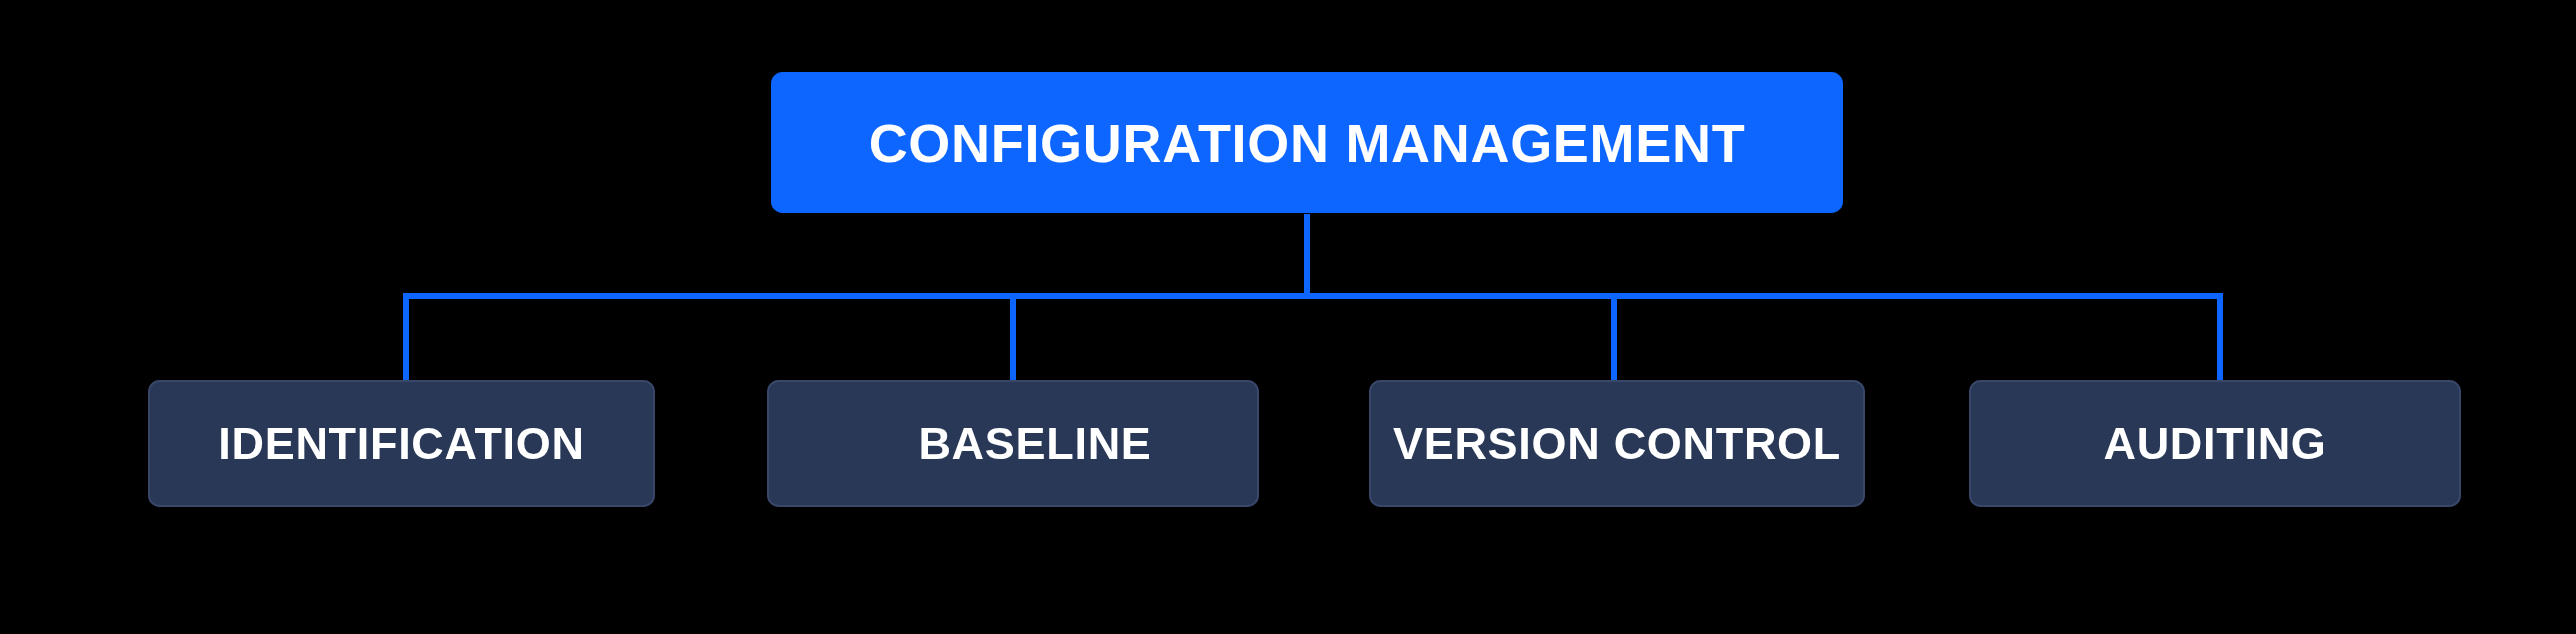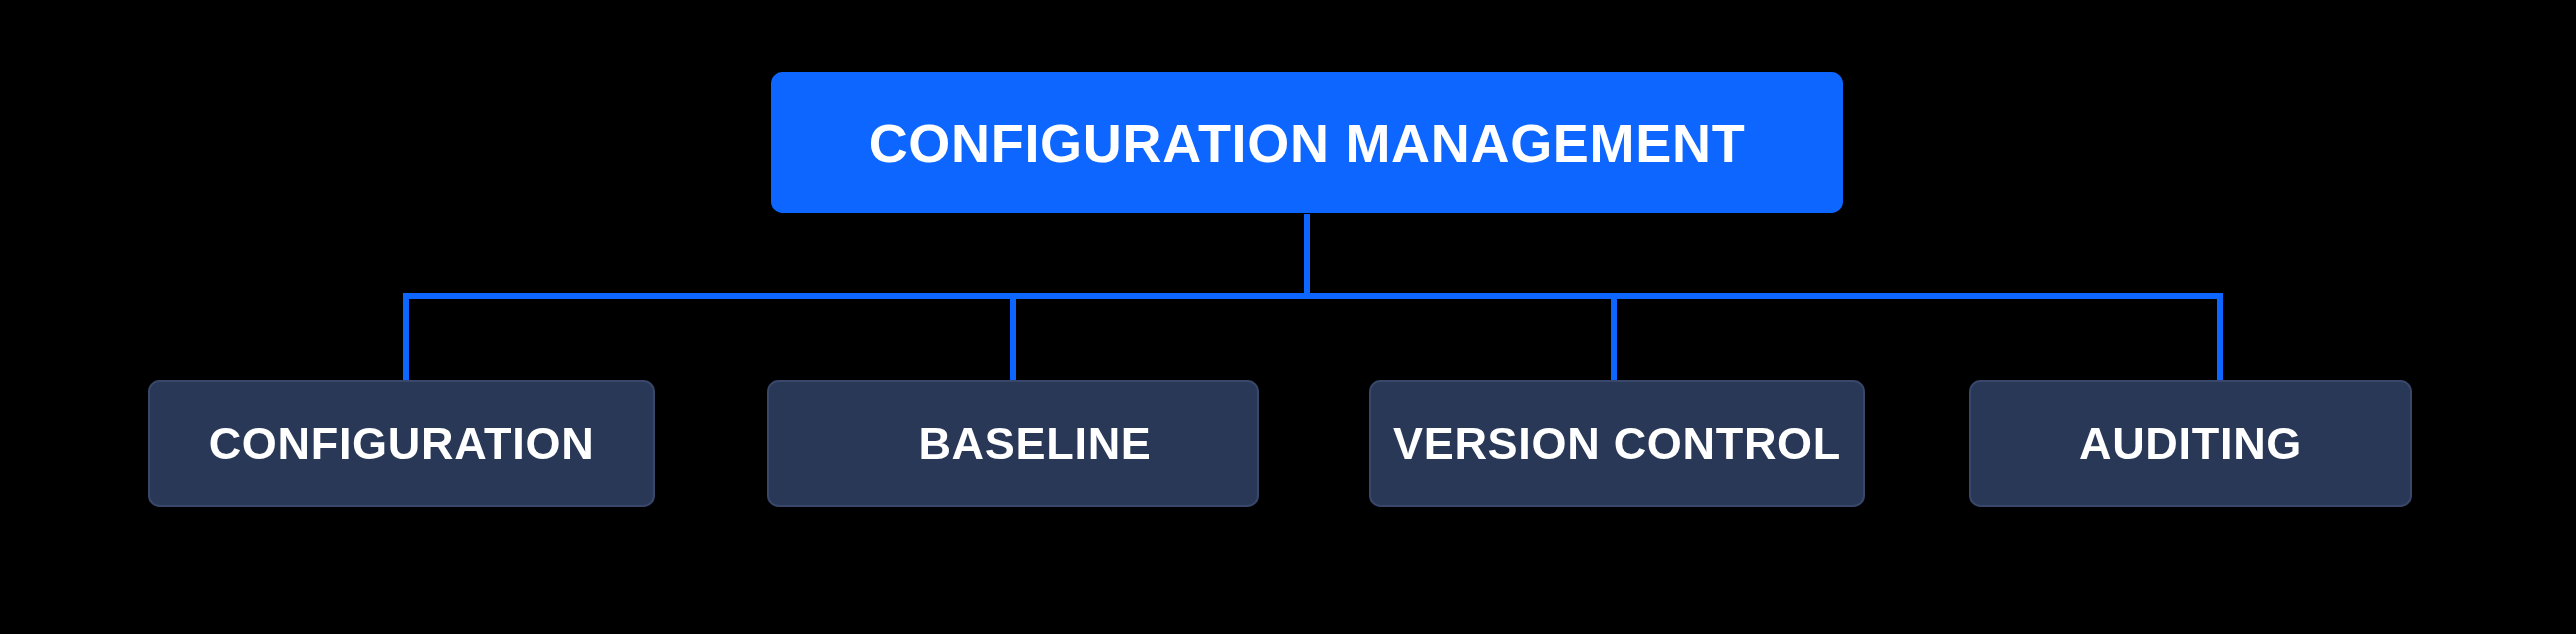--- a/index.html
+++ b/index.html
@@ -61,29 +61,29 @@
   <div class="connector" style="left:1304px; top:214px; width:5.8px; height:80px;"></div>
 
   <div class="connector" style="left:405px; top:293px; width:1817px; height:5.8px;"></div>
 
   <div class="connector" style="left:403px; top:293px; width:5.8px; height:87px;"></div>
   <div class="connector" style="left:1010px; top:293px; width:5.8px; height:87px;"></div>
   <div class="connector" style="left:1611px; top:293px; width:5.8px; height:87px;"></div>
   <div class="connector" style="left:2217px; top:293px; width:5.8px; height:87px;"></div>
 
   <div class="child-node" style="left:148px; top:380px; width:507px; height:127px;">
-    <span>CONFIGURATION</span>
+    <span>IDENTIFICATION</span>
   </div>
 
   <div class="child-node" style="left:767px; top:380px; width:492px; height:127px;padding-left:44px;">
     <span>BASELINE</span>
   </div>
 
   <div class="child-node" style="left:1369px; top:380px; width:496px; height:127px;">
     <span>VERSION CONTROL</span>
   </div>
 
-  <div class="child-node" style="left:1969px; top:380px; width:443px; height:127px;">
+  <div class="child-node" style="left:1969px; top:380px; width:492px; height:127px;">
     <span>AUDITING</span>
   </div>
 
 </div>
 
 
 </body></html>

